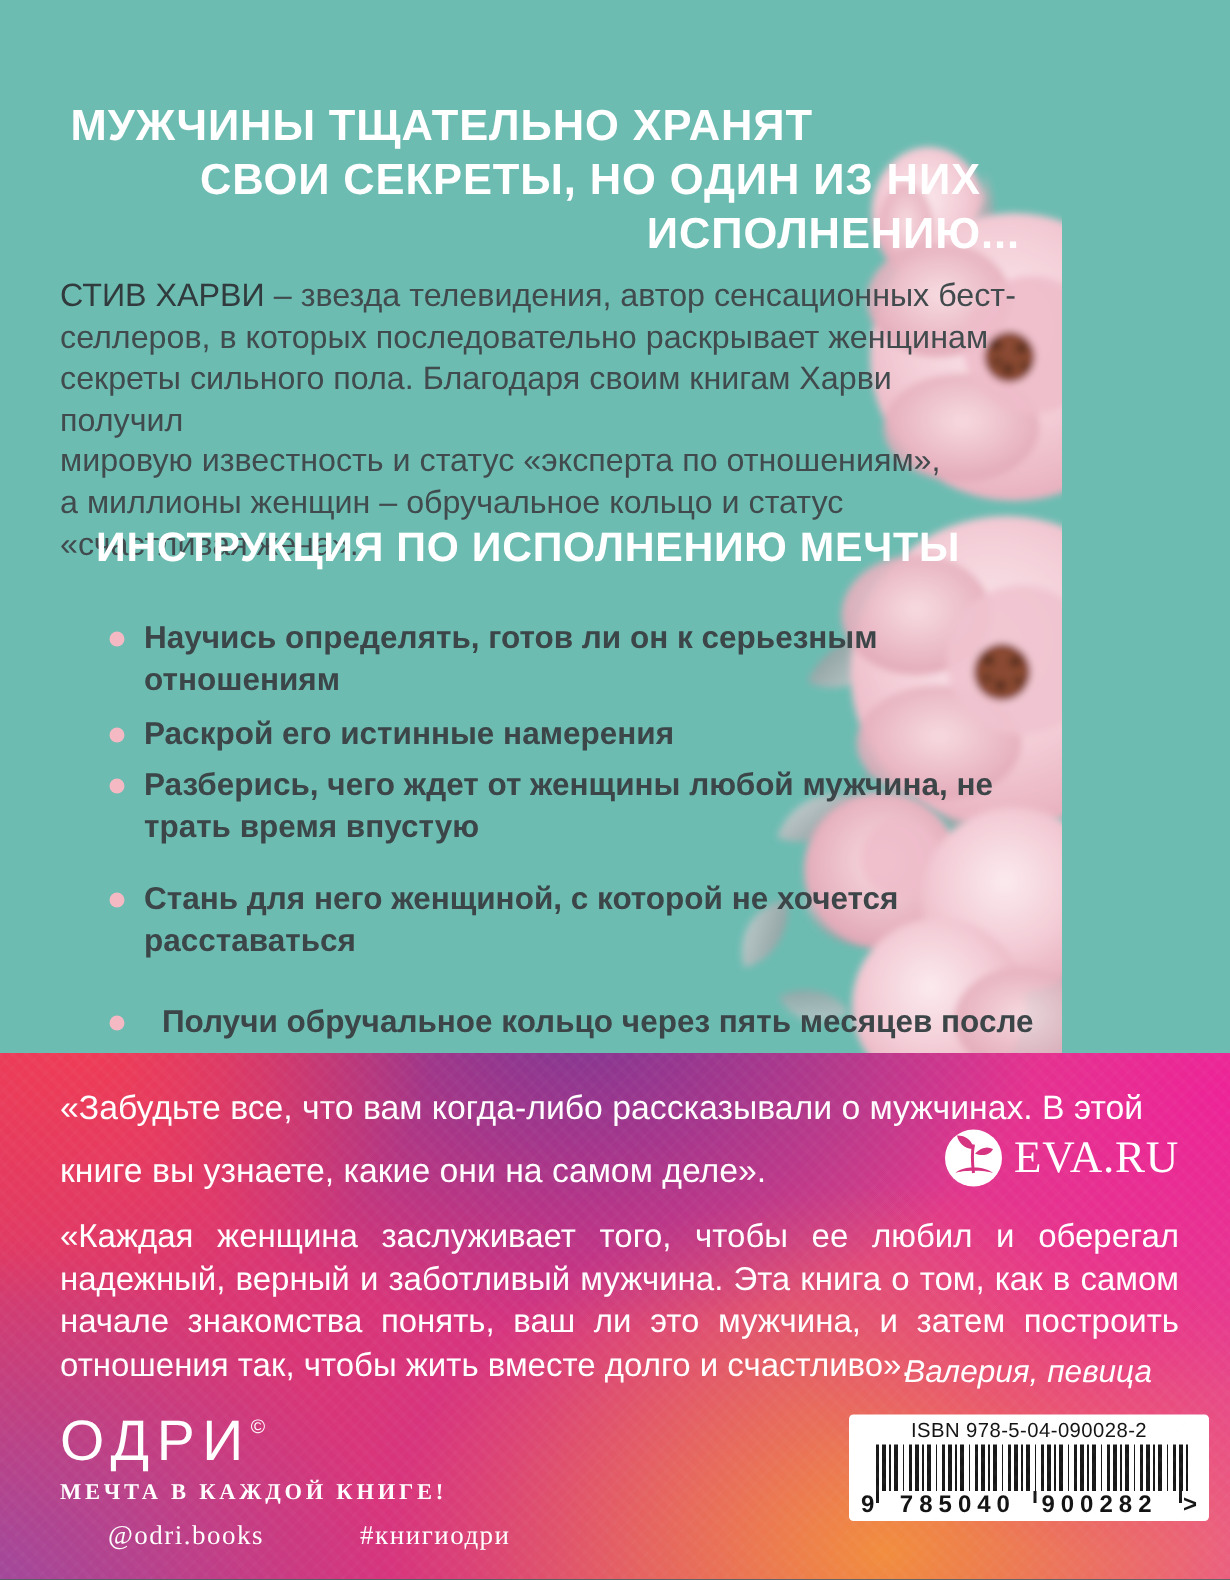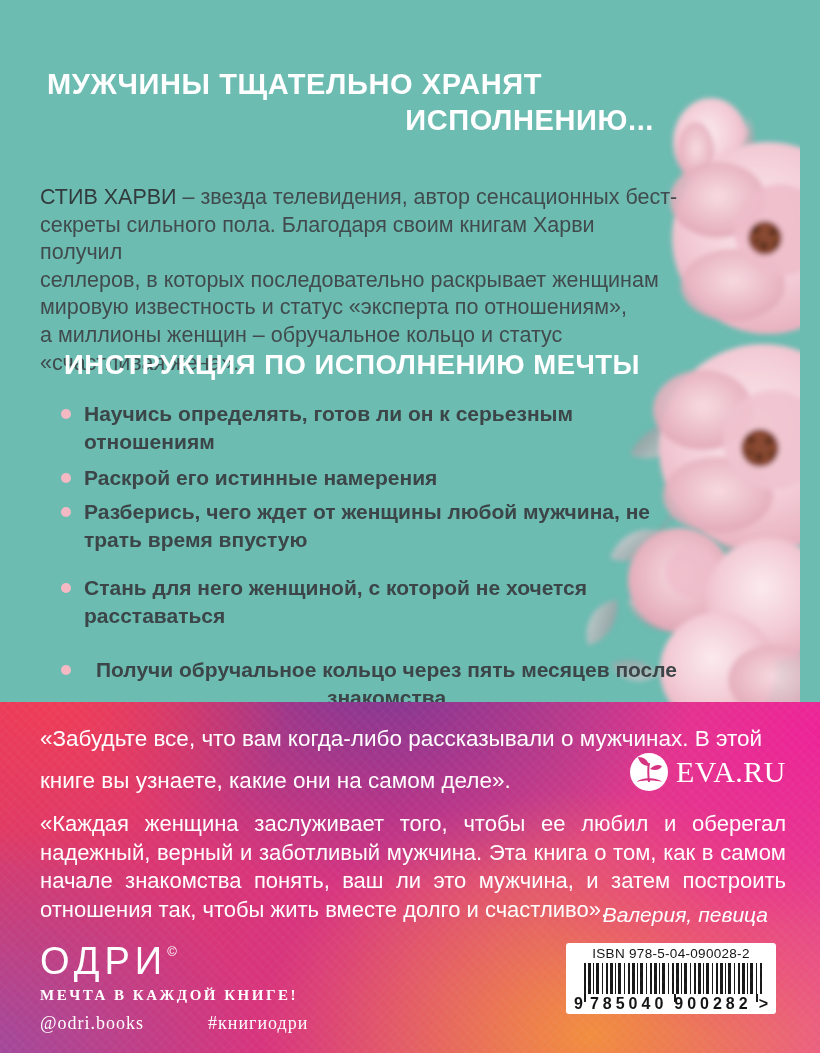--- a/index.html
+++ b/index.html
@@ -1,36 +1,36 @@
 <!DOCTYPE html>
 <html><head>
 <meta charset="utf-8">
 <style>
   html,body{margin:0;padding:0;background:#222;}
   .cover{position:relative;width:820px;height:1053px;overflow:hidden;
          font-family:"Liberation Sans",sans-serif;background:#6cbcb2;}
 
   
-  .teal{position:absolute;top:0;left:0;width:800px;height:702px;background:#6cbcb2;}
+  .teal{position:absolute;top:0;left:0;width:708px;height:702px;background:#6cbcb2;}
   .flowers{position:absolute;top:80px;right:0;width:232px;height:622px;pointer-events:none;}
 
   .headline{position:absolute;top:66px;left:40px;width:640px;
             font-weight:bold;font-size:29px;line-height:36px;color:#fff;letter-spacing:.6px;}
   .headline .hl{text-align:right;}
   .headline .hl:nth-child(1){padding-right:138px;}
   .headline .hl:nth-child(2){padding-right:26px;}
 
   .about{position:absolute;top:184px;left:40px;width:640px;
          font-size:21.5px;line-height:27.6px;color:#414b4d;}
   .about .name{font-weight:normal;color:#313a3c;}
 
   .list-heading{position:absolute;top:349px;left:64px;margin:0;
                 font-size:27.5px;font-weight:bold;color:#fff;letter-spacing:.5px;}
 
-  .bullets{position:absolute;top:396px;left:57px;width:628px;margin:4px;padding:0;list-style:none;}
+  .bullets{position:absolute;top:396px;left:57px;width:628px;margin:16px;padding:0;list-style:none;}
   .bullets li{position:relative;padding-left:23px;font-size:21px;font-weight:bold;
               color:#3c4547;line-height:28px;}
   .bullets li::before{content:"";position:absolute;left:0;top:9px;width:10px;height:10px;
               border-radius:50%;background:#f5b9c4;}
   .bullets li:nth-child(1){margin-bottom:8px;}
   .bullets li:nth-child(2){margin-bottom:6px;}
   .bullets li:nth-child(3){margin-bottom:20px;}
   .bullets li:nth-child(4){margin-bottom:26px;}
   .bullets li:nth-child(5){margin-bottom:0;text-align:center;}
 
@@ -58,23 +58,23 @@
           font-size:22px;line-height:28.5px;text-align:justify;}
   .attribution{position:absolute;top:201px;right:52px;font-size:21px;font-style:italic;}
   .attribution .att-name{font-weight:normal;margin-right:6px;}
 
   .publisher{position:absolute;top:240px;left:40px;line-height:1;}
   .odri-logo{font-size:38px;letter-spacing:5px;font-weight:400;}
   .odri-logo sup{font-size:13px;letter-spacing:0;vertical-align:18px;}
   .odri-tagline{margin-top:8px;font-family:"Liberation Serif",serif;font-weight:bold;
                 font-size:15px;letter-spacing:2.5px;}
   .odri-handles{margin-top:11px;display:flex;gap:64px;font-family:"Liberation Serif",serif;
-                font-size:18px;letter-spacing:1px;}
-
-  .barcode{position:absolute;top:241px;left:566px;width:210px;height:71px;background:#fff;
+                font-size:18px;letter-spacing:1px;margin-left:32px;}
+
+  .barcode{position:absolute;top:241px;left:566px;width:240px;height:71px;background:#fff;
            border-radius:3px;color:#111;padding:3px 8px 0 8px;box-sizing:border-box;}
   .isbn{font-size:13.5px;text-align:center;letter-spacing:.3px;white-space:nowrap;}
   .bars{position:relative;height:31px;margin:2px 4px 0 10px;
         background:repeating-linear-gradient(90deg,
           #161616 0 2px, #fff 2px 4px, #161616 4px 7px, #fff 7px 9px,
           #161616 9px 10px, #fff 10px 12px, #161616 12px 15px, #fff 15px 18px,
           #161616 18px 19px, #fff 19px 22px);}
   .guard{position:absolute;bottom:-8px;width:2px;height:8px;background:#161616;}
   .g1{left:0;} .g2{left:50%;} .g3{right:6px;}
   .bc-digits{display:flex;justify-content:space-between;align-items:flex-end;
@@ -163,27 +163,28 @@
         <circle cx="112" cy="500" r="52" fill="url(#pg2)"></circle>
         <circle cx="124" cy="492" r="26" fill="#eebcca" opacity=".85"></circle>
         <circle cx="200" cy="520" r="62" fill="url(#pg)"></circle>
         <circle cx="150" cy="590" r="58" fill="url(#pg)"></circle>
         <ellipse cx="205" cy="600" rx="45" ry="35" fill="url(#pg2)" opacity=".9"></ellipse>
       </g>
     </svg>
 
     <div class="headline">
       <div class="hl">МУЖЧИНЫ ТЩАТЕЛЬНО ХРАНЯТ</div>
+      <div class="hl">СВОИ СЕКРЕТЫ, НО ОДИН ИЗ НИХ</div>
       <div class="hl">ИСПОЛНЕНИЮ...</div>
     </div>
 
     <div class="about">
       <div><span class="name">СТИВ ХАРВИ</span><span> – звезда телевидения, автор сенсационных бест-</span></div>
+      <div>селлеров, в которых последовательно раскрывает женщинам</div>
       <div>секреты сильного пола. Благодаря своим книгам Харви получил</div>
-      <div>селлеров, в которых последовательно раскрывает женщинам</div>
       <div>мировую известность и статус «эксперта по отношениям»,</div>
       <div>а миллионы женщин – обручальное кольцо и статус</div>
       <div>«счастливая жена».</div>
     </div>
 
     <h2 class="list-heading">ИНСТРУКЦИЯ ПО ИСПОЛНЕНИЮ МЕЧТЫ</h2>
 
     <ul class="bullets">
       <li>Научись определять, готов ли он к серьезным отношениям</li>
       <li>Раскрой его истинные намерения</li>

